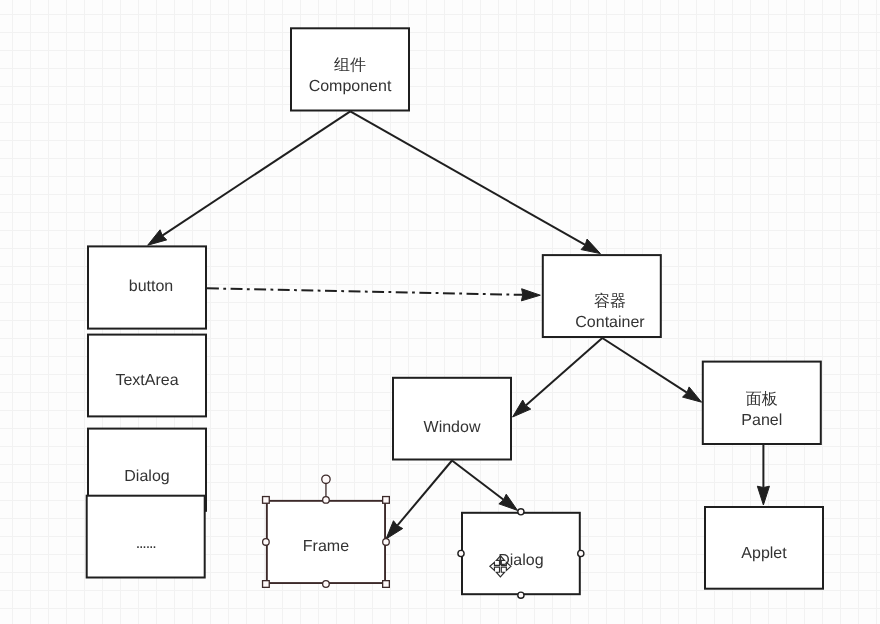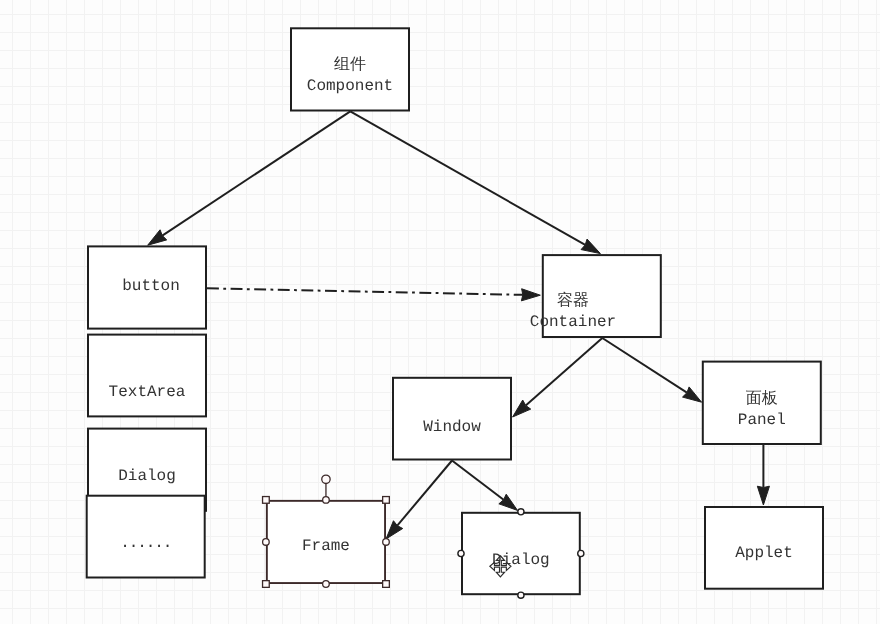--- a/index.html
+++ b/index.html
@@ -5,21 +5,21 @@
 <style>
   html,body{margin:0;padding:0;background:#ffffff;}
   body{width:880px;height:624px;overflow:hidden;font-family:"DejaVu Sans",sans-serif;-webkit-font-smoothing:antialiased;text-rendering:geometricPrecision;}
   #canvas{position:relative;width:880px;height:624px;background:#fdfdfd;}
   svg{position:absolute;left:0;top:0;}
   .nodeLabel{
     position:absolute;
     display:flex;align-items:center;justify-content:center;
     text-align:center;
     color:#333333;
-    font-family:Liberation Mono, monospace;
+    font-family:Liberation Sans, sans-serif;
     font-size:16px;line-height:21px;
     white-space:pre-line;
     pointer-events:none;
     padding-top:14px;
     box-sizing:border-box;
   }
   .edgeLabel{
     position:absolute;
     left:374px;top:290px;
     transform:translate(-50%,-50%);
@@ -200,24 +200,24 @@
       </g>
     <g transform="translate(500.4,566.3)">
       <path d="M 0.00 -10.55 L 4.10 -5.95 L 0.90 -5.95 L 0.90 -0.90 L 5.95 -0.90 L 5.95 -4.10 L 10.55 0.00 L 5.95 4.10 L 5.95 0.90 L 0.90 0.90 L 0.90 5.95 L 4.10 5.95 L 0.00 10.55 L -4.10 5.95 L -0.90 5.95 L -0.90 0.90 L -5.95 0.90 L -5.95 4.10 L -10.55 0.00 L -5.95 -4.10 L -5.95 -0.90 L -0.90 -0.90 L -0.90 -5.95 L -4.10 -5.95 Z" fill="#ffffff" stroke="#2d2d2d" stroke-width="1.15" stroke-linejoin="miter"></path>
     </g>
   </svg>
 
   <div id="node-labels">
       <div class="nodeLabel" style="left:290px;top:27.3px;width:120px;height:84.2px">组件
 Component</div>
       <div class="nodeLabel" style="left:91px;top:245.4px;width:120px;height:68px">button</div>
-      <div class="nodeLabel" style="left:87px;top:351px;width:120px;height:69px">TextArea</div>
+      <div class="nodeLabel" style="left:87px;top:339px;width:120px;height:69px">TextArea</div>
       <div class="nodeLabel" style="left:87px;top:427.6px;width:120px;height:84.2px">Dialog</div>
       <div class="nodeLabel" style="left:85.7px;top:494.7px;width:120px;height:83.8px;letter-spacing:-1.1px">......</div>
-      <div class="nodeLabel" style="left:513px;top:254.1px;width:120px;height:102px">容器
+      <div class="nodeLabel" style="left:550px;top:254.1px;width:120px;height:102px">容器
 Container</div>
       <div class="nodeLabel" style="left:392px;top:376px;width:120px;height:88px">Window</div>
       <div class="nodeLabel" style="left:701.8px;top:360.6px;width:120px;height:84.4px">面板
 Panel</div>
       <div class="nodeLabel" style="left:704px;top:506px;width:120px;height:81px">Applet</div>
       <div class="nodeLabel" style="left:265.9px;top:499.9px;width:120.1px;height:80px">Frame</div>
       <div class="nodeLabel" style="left:461px;top:511.8px;width:119.8px;height:83.4px">Dialog</div>
     </div>
 
 

